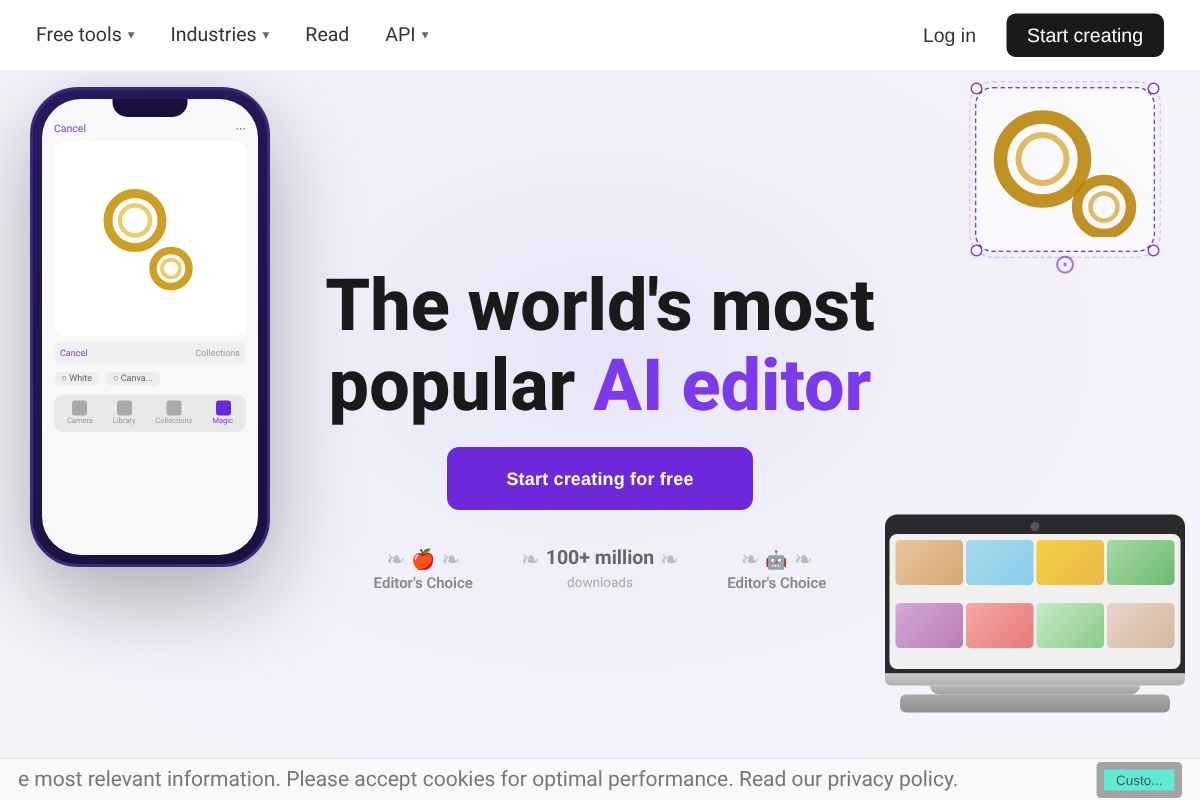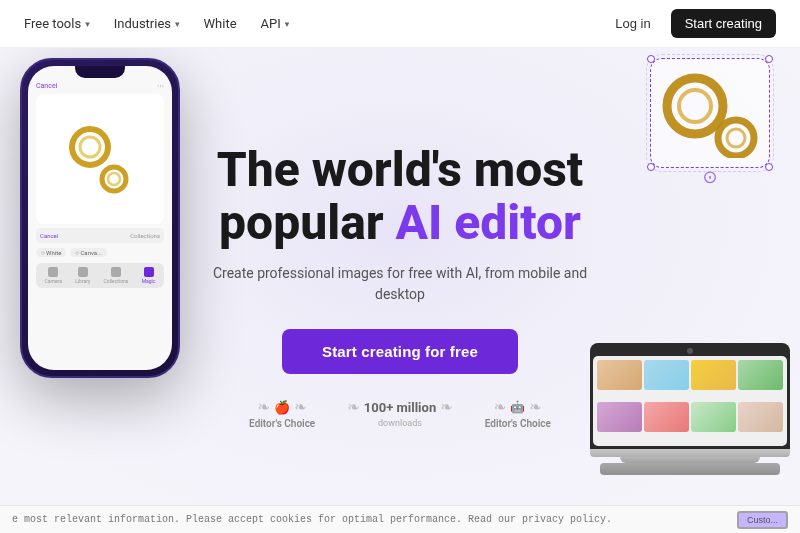--- a/index.html
+++ b/index.html
@@ -128,21 +128,21 @@
       font-size: 14px;
       color: #555;
       line-height: 1.5;
       margin-bottom: 24px;
     }
 
     .btn-cta {
       display: inline-block;
       background: #6d28d9;
       color: #fff;
-      font-size: 15px;
+      font-size: 12px;
       font-weight: 600;
       padding: 14px 40px;
       border-radius: 8px;
       cursor: pointer;
       border: none;
       letter-spacing: 0.01em;
     }
 
     
     .badges {
@@ -417,49 +417,48 @@
       height: 28px;
       background: #f9f9f9;
       border-top: 1px solid #e5e5e5;
       display: flex;
       align-items: center;
       justify-content: space-between;
       padding: 0 12px;
       z-index: 20;
     }
     .cookie-text {
-      font-size: 10px;
+      font-size: 14px;
       color: #777;
-      font-family: Liberation Mono, monospace;
     }
     .btn-customize {
       font-size: 9px;
-      background: #c4b5fd;
-      border: 2px solid #a3a3a3;
+      background: #5eead4;
+      border: 5px solid #a3a3a3;
       padding: 2px 8px;
       border-radius: 3px;
       cursor: pointer;
       color: #555;
     }
   </style>
 </head>
 <body>
 
 <nav>
   <ul class="nav-links">
     <li>
       <span>Free tools</span>
       <span class="chevron">▾</span>
     </li>
     <li>
       <span>Industries</span>
       <span class="chevron">▾</span>
     </li>
     <li>
-      <span>White</span>
+      <span>Read</span>
     </li>
     <li>
       <span>API</span>
       <span class="chevron">▾</span>
     </li>
   </ul>
   <div class="nav-actions">
     <button class="btn-login">Log in</button>
     <button class="btn-start">Start creating</button>
   </div>
@@ -557,21 +556,20 @@
     <div class="laptop-base"></div>
     <div class="laptop-stand"></div>
     <div class="laptop-bottom"></div>
   </div>
 
   <div class="hero-content">
     <h1 class="hero-title">
       <span>The world's most</span><br>
       <span>popular </span><span class="ai-text">AI editor</span>
     </h1>
-    <p class="hero-subtitle">Create professional images for free with AI, from mobile and desktop</p>
     <button class="btn-cta">Start creating for free</button>
 
     
     <div class="badges">
       <div class="badge-item">
         <div class="badge-laurel">
           <span class="laurel-left">❧</span>
           <span class="apple-icon">🍎</span>
           <span class="laurel-right">❧</span>
         </div>

